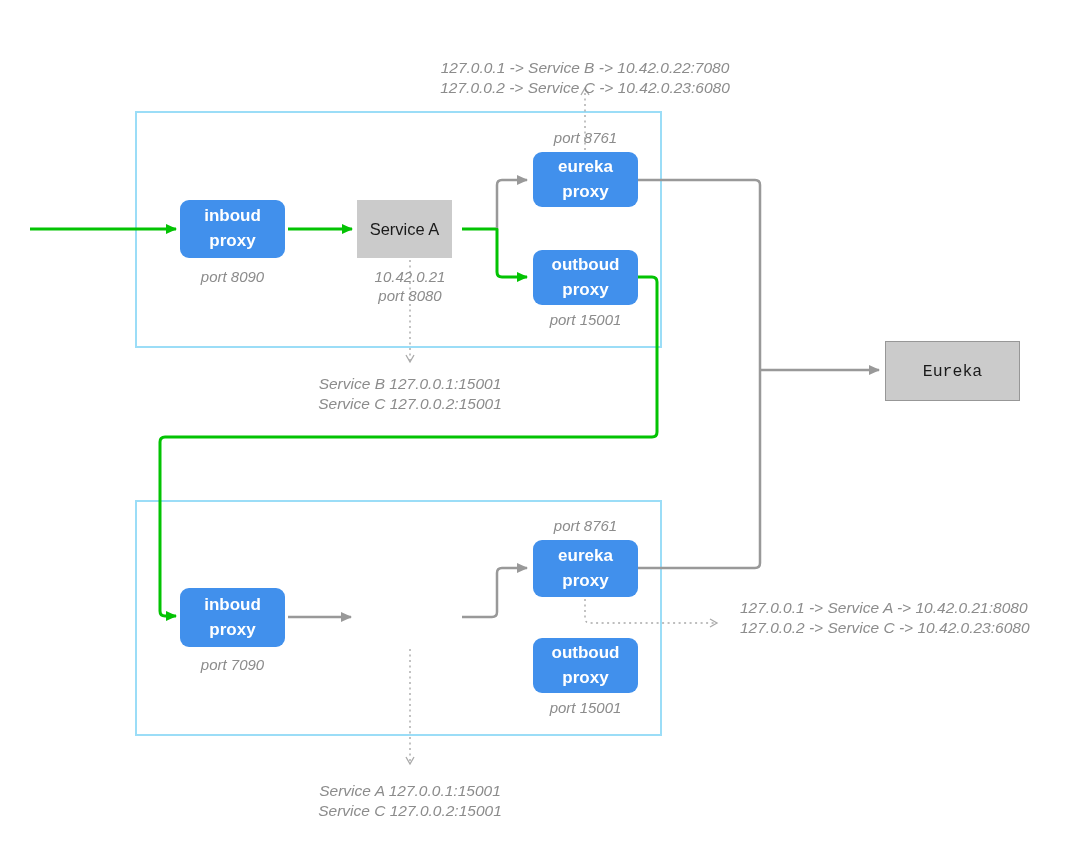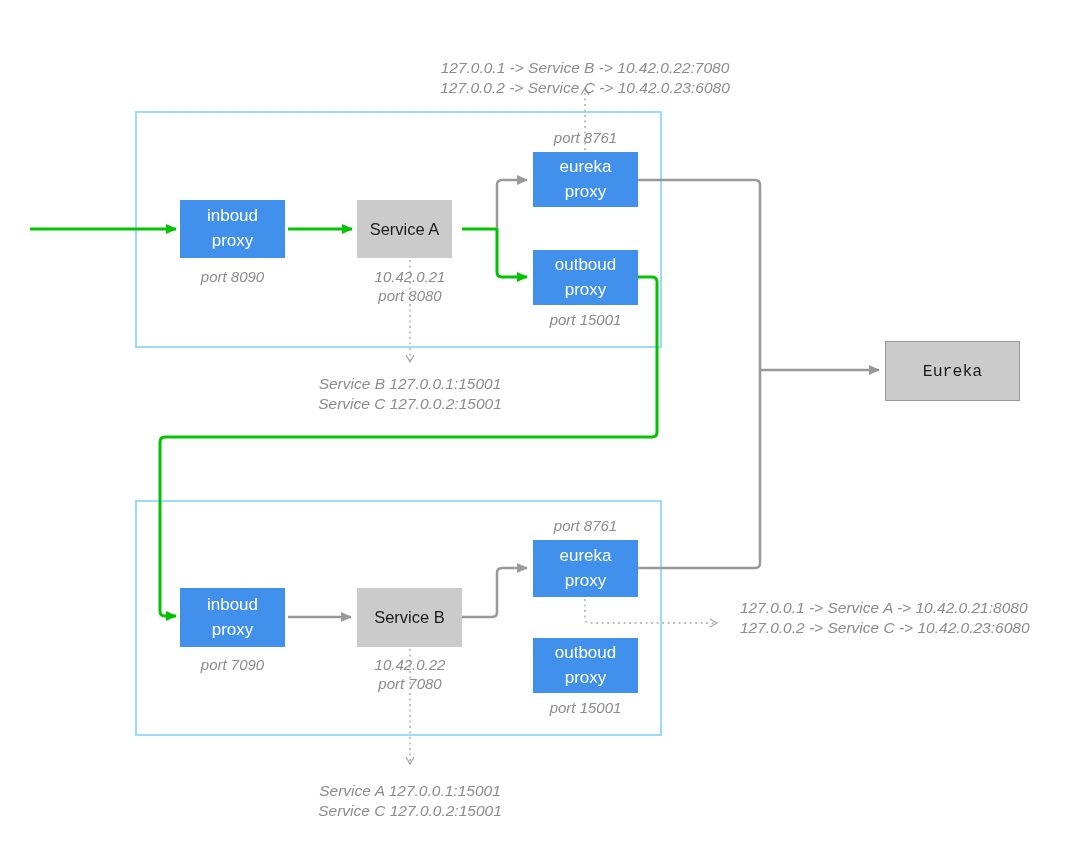--- a/index.html
+++ b/index.html
@@ -19,22 +19,22 @@
   .container{
     position:absolute;border:2px solid var(--container-border);
     background:transparent;box-sizing:border-box;
   }
   #connectors{position:absolute;left:0;top:0;}
   .box{
     position:absolute;display:flex;align-items:center;justify-content:center;
     text-align:center;box-sizing:border-box;
   }
   .box.blue{
-    background:var(--proxy-blue);color:#ffffff;font-weight:normal;
-    font-size:17px;line-height:1.45;
+    background:var(--proxy-blue);color:#ffffff;font-weight:bold;
+    font-size:17px;line-height:1.45;border-radius:9px;
   }
   .box.blue .wrap{width:76px;margin:0 auto;}
   .box.gray{
     background:var(--service-gray);color:var(--box-text);font-size:16.5px;
   }
   .box.bordered{border:1px solid #979797;}
   .lbl{
     position:absolute;font-style:italic;color:var(--label-gray);
     font-size:15px;line-height:19px;text-align:center;
   }
@@ -98,47 +98,40 @@
   <div class="box blue" style="left:533px;top:152px;width:105px;height:55px;">
     <div class="wrap">eureka proxy</div>
   </div>
   <div class="box blue" style="left:533px;top:250px;width:105px;height:55px;">
     <div class="wrap">outboud proxy</div>
   </div>
 
   <div class="box blue" style="left:180px;top:588px;width:105px;height:59px;">
     <div class="wrap">inboud proxy</div>
   </div>
-  <div class="box gray" style="left:357px;top:588px;width:105px;height:59px;">
-    <span>Service B</span>
-  </div>
   <div class="box blue" style="left:533px;top:540px;width:105px;height:57px;">
     <div class="wrap">eureka proxy</div>
   </div>
   <div class="box blue" style="left:533px;top:638px;width:105px;height:55px;">
     <div class="wrap">outboud proxy</div>
   </div>
 
   <div class="box gray bordered" style="left:885px;top:341px;width:135px;height:60px;font-family:Liberation Mono, monospace;">
     <span>Eureka</span>
   </div>
 
   <div class="lbl" style="left:180px;top:267px;width:105px;">port 8090</div>
   <div class="lbl" style="left:345px;top:267px;width:130px;">
     <div>10.42.0.21</div>
     <div>port 8080</div>
   </div>
   <div class="lbl" style="left:533px;top:128px;width:105px;">port 8761</div>
   <div class="lbl" style="left:533px;top:310px;width:105px;">port 15001</div>
 
   <div class="lbl" style="left:180px;top:655px;width:105px;">port 7090</div>
-  <div class="lbl" style="left:345px;top:655px;width:130px;">
-    <div>10.42.0.22</div>
-    <div>port 7080</div>
-  </div>
   <div class="lbl" style="left:533px;top:516px;width:105px;">port 8761</div>
   <div class="lbl" style="left:533px;top:698px;width:105px;">port 15001</div>
 
   <div class="ann" style="left:420px;top:30px;width:330px;margin-top:28px;">
     <div>127.0.0.1 -&gt; Service B -&gt; 10.42.0.22:7080</div>
     <div>127.0.0.2 -&gt; Service C -&gt; 10.42.0.23:6080</div>
   </div>
 
   <div class="ann" style="left:300px;top:374px;width:220px;">
     <div>Service B 127.0.0.1:15001</div>

